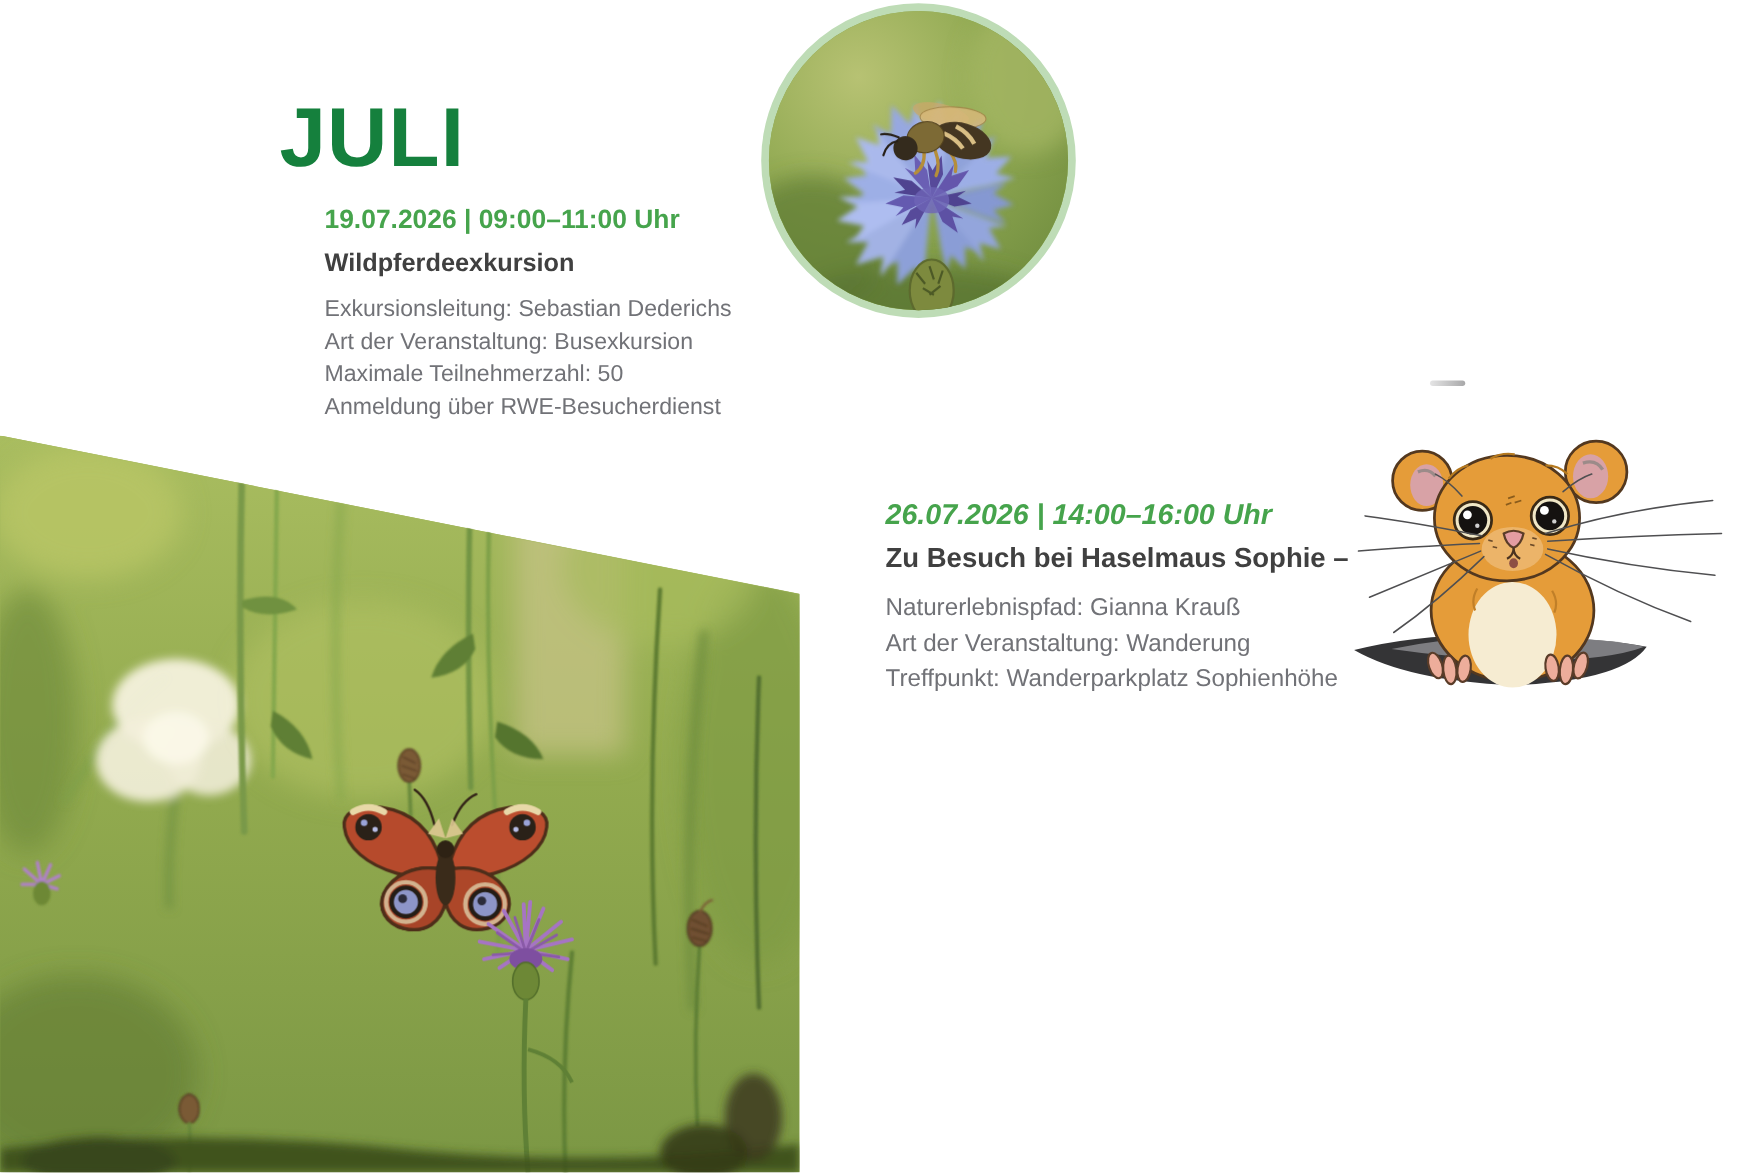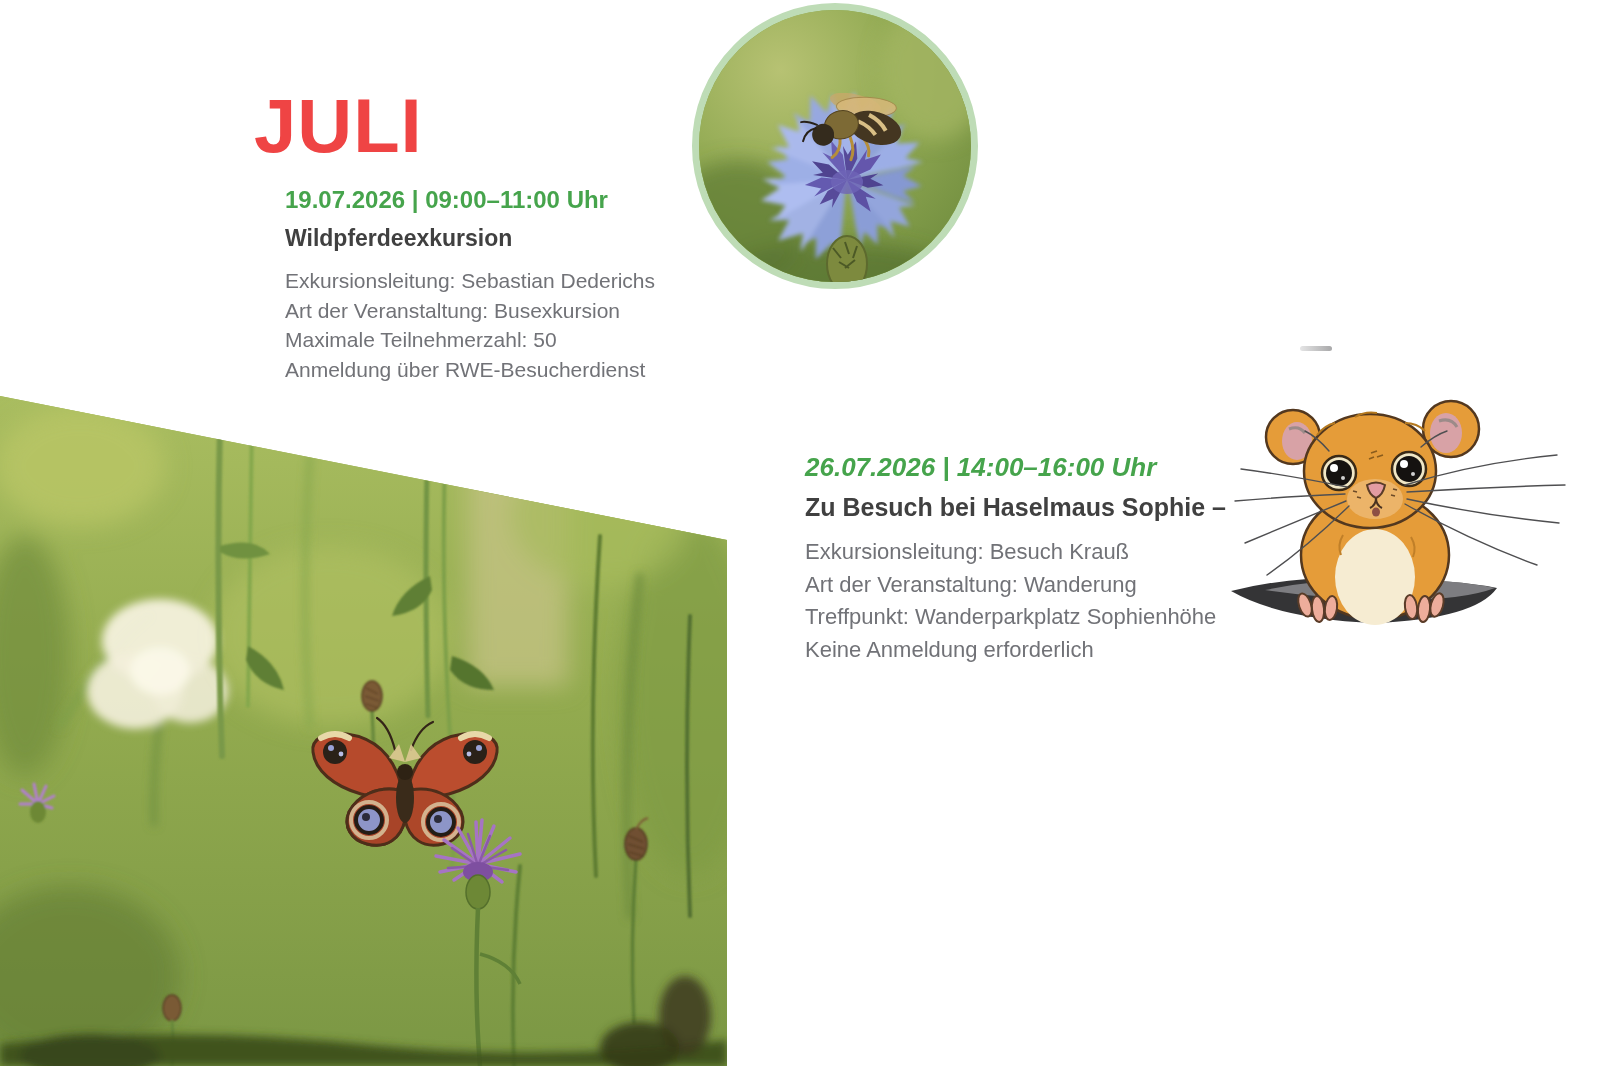--- a/index.html
+++ b/index.html
@@ -2,24 +2,24 @@
 <html><head>
 <meta charset="utf-8">
 <style>
   html,body{margin:0;padding:0;background:#fff;}
   .canvas{
     position:relative;width:1600px;height:1066px;overflow:hidden;background:#ffffff;
     font-family:"Liberation Sans", sans-serif;
   }
   .month-title{
     position:absolute;left:254px;top:82px;margin:0;
-    font-size:76px;font-weight:800;letter-spacing:1px;color:#ef4444;
+    font-size:76px;font-weight:800;letter-spacing:1px;color:#15803d;
   }
   .event{position:absolute;}
-  #event1{left:285px;top:186px;width:520px;}
+  #event1{left:295px;top:186px;width:520px;}
   #event2{left:805px;top:452px;width:560px;}
   .event-date{font-weight:700;color:#46a44c;}
   #event1 .event-date{font-size:24px;line-height:28px;}
   #event2 .event-date{font-size:26px;line-height:30px;font-style:italic;}
   .event-title{font-weight:700;color:#404040;}
   #event1 .event-title{font-size:23px;line-height:30px;margin-top:9px;}
   #event2 .event-title{font-size:25px;line-height:34px;margin-top:8px;}
   .event-details{color:#717277;}
   #event1 .event-details{font-size:21px;line-height:29.5px;margin-top:13px;}
   #event2 .event-details{font-size:22px;line-height:32.5px;margin-top:12px;}
@@ -128,24 +128,23 @@
       </g>
     </svg>
   </div>
 
   <section class="event" id="event2">
     <div class="event-date">26.07.2026 | 14:00–16:00 Uhr</div>
     <div class="event-title">
       <div>Zu Besuch bei Haselmaus Sophie –</div>
     </div>
     <div class="event-details">
-      <div>Exkursionsleitung: Besuch Krauß</div>
+      <div>Naturerlebnispfad: Gianna Krauß</div>
       <div>Art der Veranstaltung: Wanderung</div>
       <div>Treffpunkt: Wanderparkplatz Sophienhöhe</div>
-      <div>Keine Anmeldung erforderlich</div>
     </div>
   </section>
 
   <div class="smudge"></div>
 
   <div class="meadow-photo">
     <svg viewBox="0 0 727 670">
       <defs>
         <linearGradient id="meadowBase" x1="0" y1="0" x2="0" y2="1">
           <stop offset="0%" stop-color="#a9bd60"></stop>

